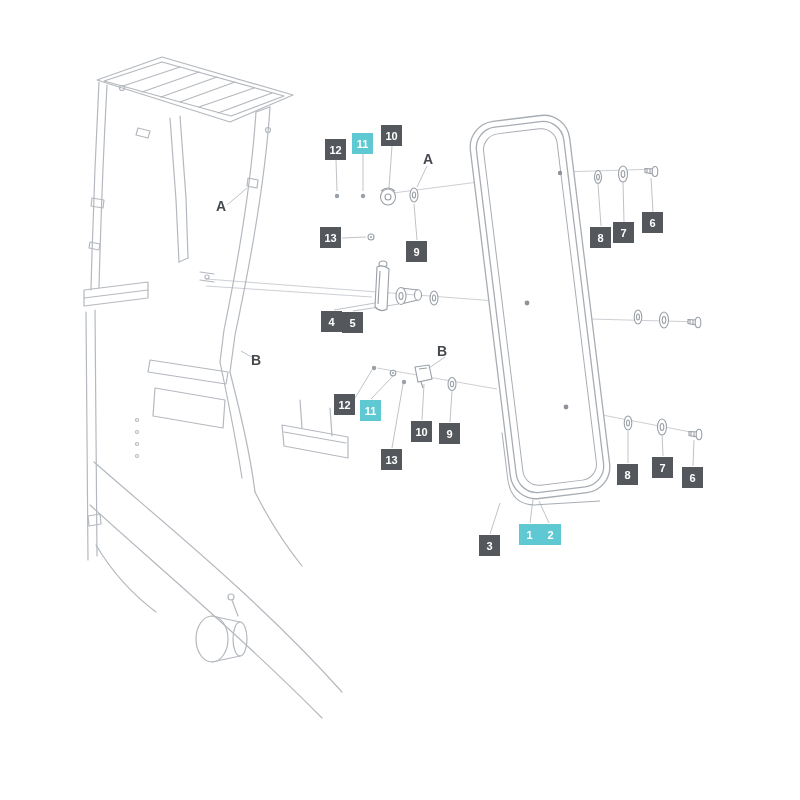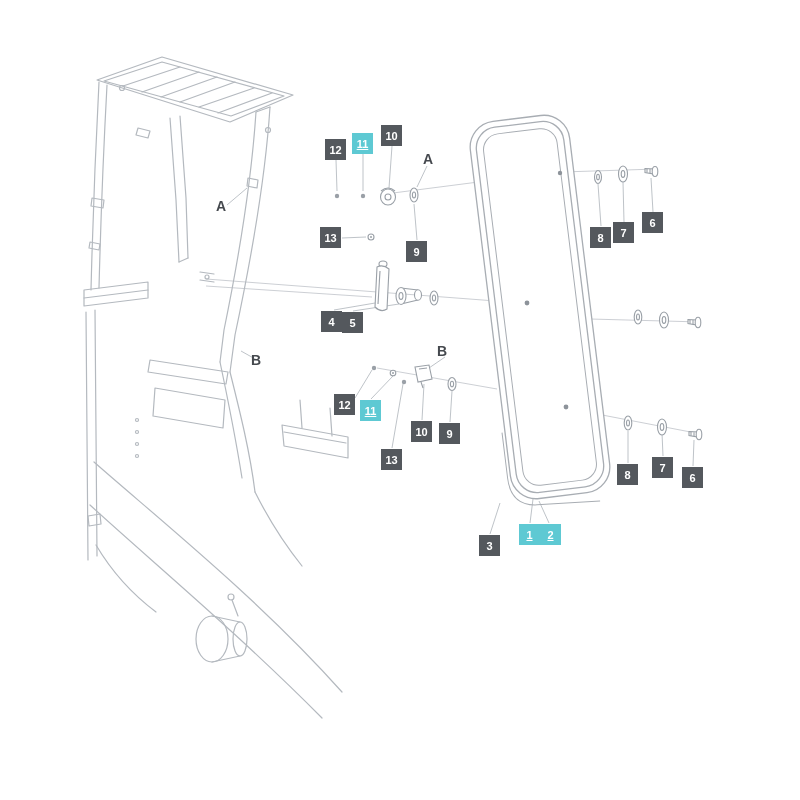--- a/index.html
+++ b/index.html
@@ -8,21 +8,21 @@
     font-family:"Liberation Sans",sans-serif;overflow:hidden;
   }
   .canvas svg{position:absolute;left:0;top:0;}
   .callout{
     position:absolute;width:21px;height:21px;
     display:flex;align-items:center;justify-content:center;
     font-size:11px;font-weight:bold;color:var(--callout-text,#ffffff);
     user-select:none;cursor:pointer;
   }
   .callout.dark{background:var(--callout-default,#54585d);}
-  .callout.teal{background:var(--callout-highlight,#5ec9d3);text-decoration:underline;}
+  .callout.teal{background:var(--callout-highlight,#5ec9d3);}
   .letter{
     position:absolute;font-size:14px;font-weight:bold;color:#45494e;
     user-select:none;
   }
 </style>
 </head>
 <body>
 
 <div class="canvas">
 

